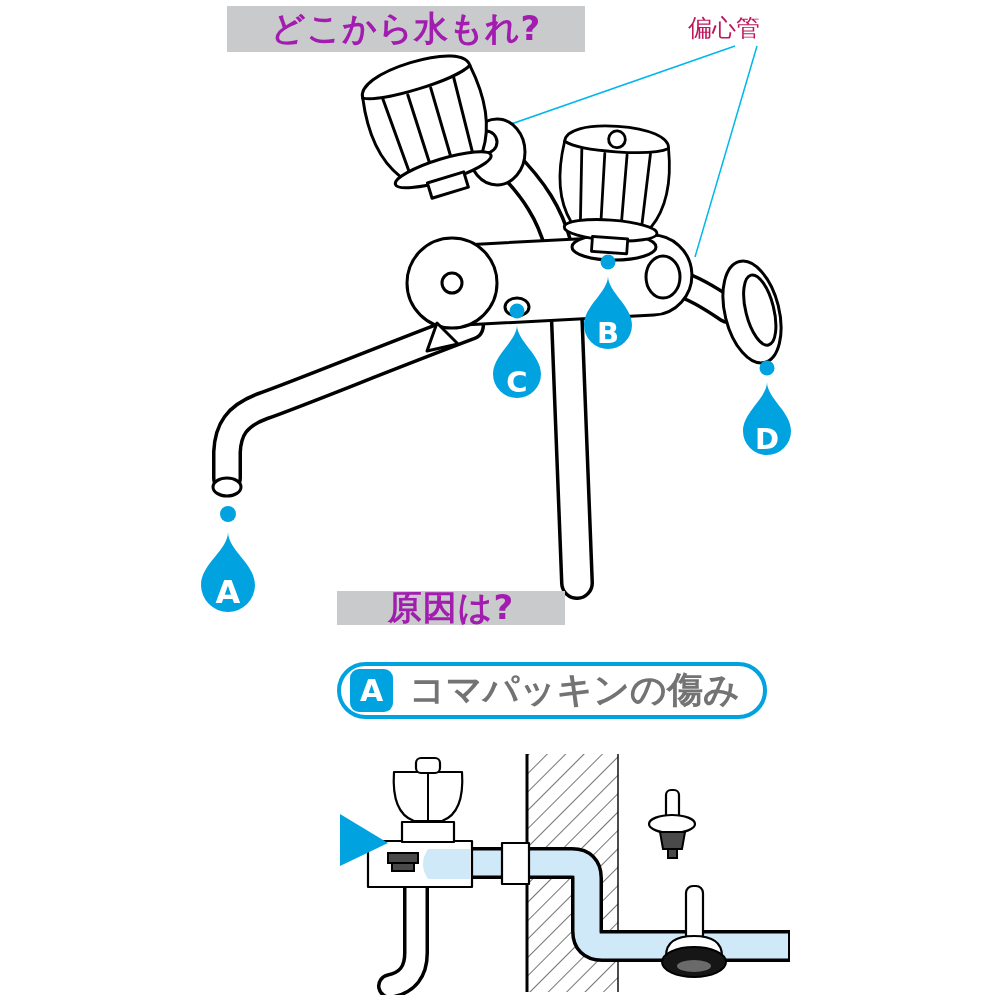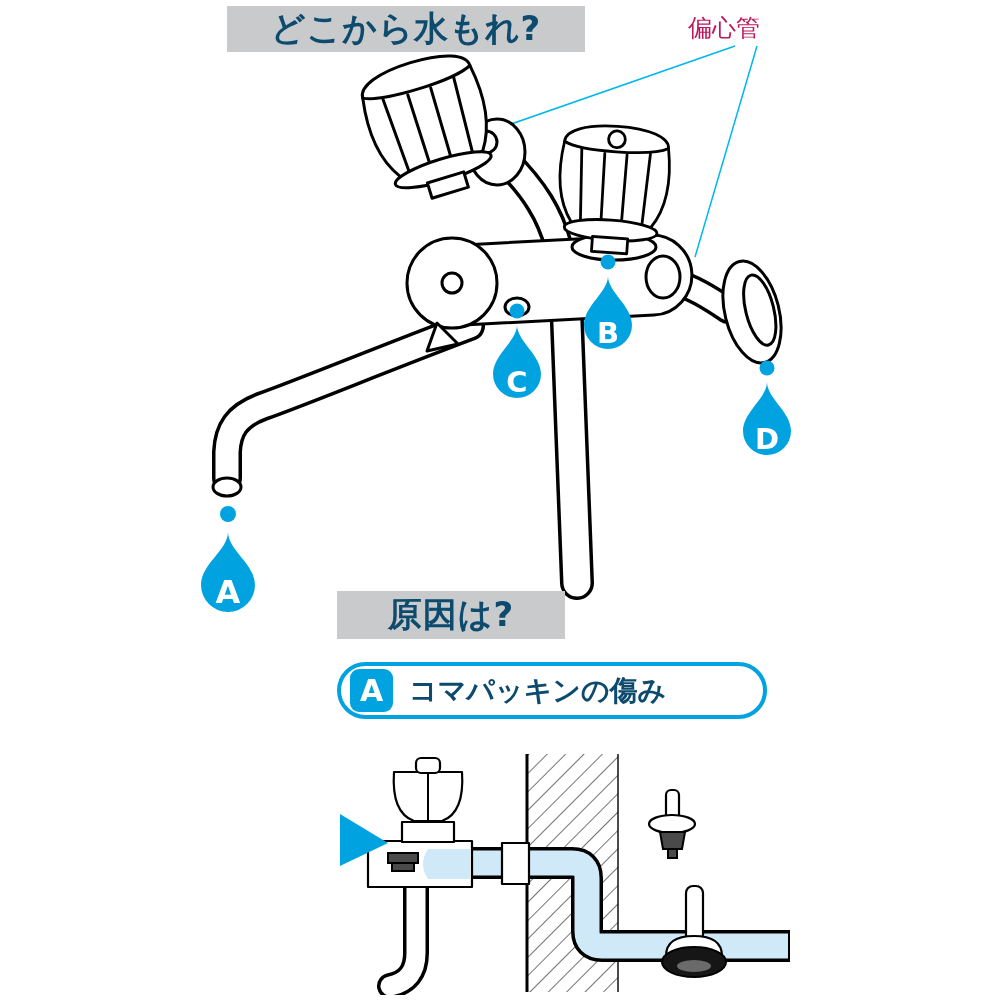--- a/index.html
+++ b/index.html
@@ -4,27 +4,27 @@
 <style>
   * { margin:0; padding:0; box-sizing:border-box; }
   html,body { width:1000px; height:1000px; background:#fff; }
   body { font-family:"DejaVu Sans", sans-serif; position:relative; overflow:hidden; color:#000; }
 
   .abs { position:absolute; }
 
   .heading-box {
     position:absolute;
     background:var(--heading-bg,#c9cacb);
-    color:#0c4a6e;
+    color:#a21caf;
     font-weight:bold;
     display:flex; align-items:center; justify-content:center;
     letter-spacing:1px;
   }
   #title-box   { left:227px; top:6px;  width:358px; height:46px; font-size:34px; }
-  #cause-box   { left:337px; top:591px; width:228px; height:48px; font-size:34px; }
+  #cause-box   { left:337px; top:591px; width:228px; height:34px; font-size:34px; }
 
   #eccentric-label {
     position:absolute; left:688px; top:12px;
     font-size:24px; color:#be185d; font-weight:500;
   }
 
   #faucet-svg { position:absolute; left:0; top:0; }
   #cross-section-svg { position:absolute; left:330px; top:750px; }
 
   .leader { stroke:var(--leader-line,#00b7eb); stroke-width:1.5; fill:none; }
@@ -49,21 +49,21 @@
     border:4px solid var(--drop-blue,#00a3e0); border-radius:29px;
     background:#fff;
     display:flex; align-items:center; gap:16px; padding-left:9px;
   }
   .banner .chip {
     width:43px; height:43px; border-radius:9px;
     background:var(--drop-blue,#00a3e0); color:#fff;
     font-weight:bold; font-size:30px;
     display:flex; align-items:center; justify-content:center;
   }
-  .banner .text { font-size:28px; font-weight:bold; color:#0c4a6e; }
+  .banner .text { font-size:36px; font-weight:bold; color:#737373; }
 </style>
 </head>
 <body>
 
 <div class="abs" style="inset:0;">
 
   <div id="title-box" class="heading-box">どこから水もれ?</div>
 
   <div id="eccentric-label">偏心管</div>
 

